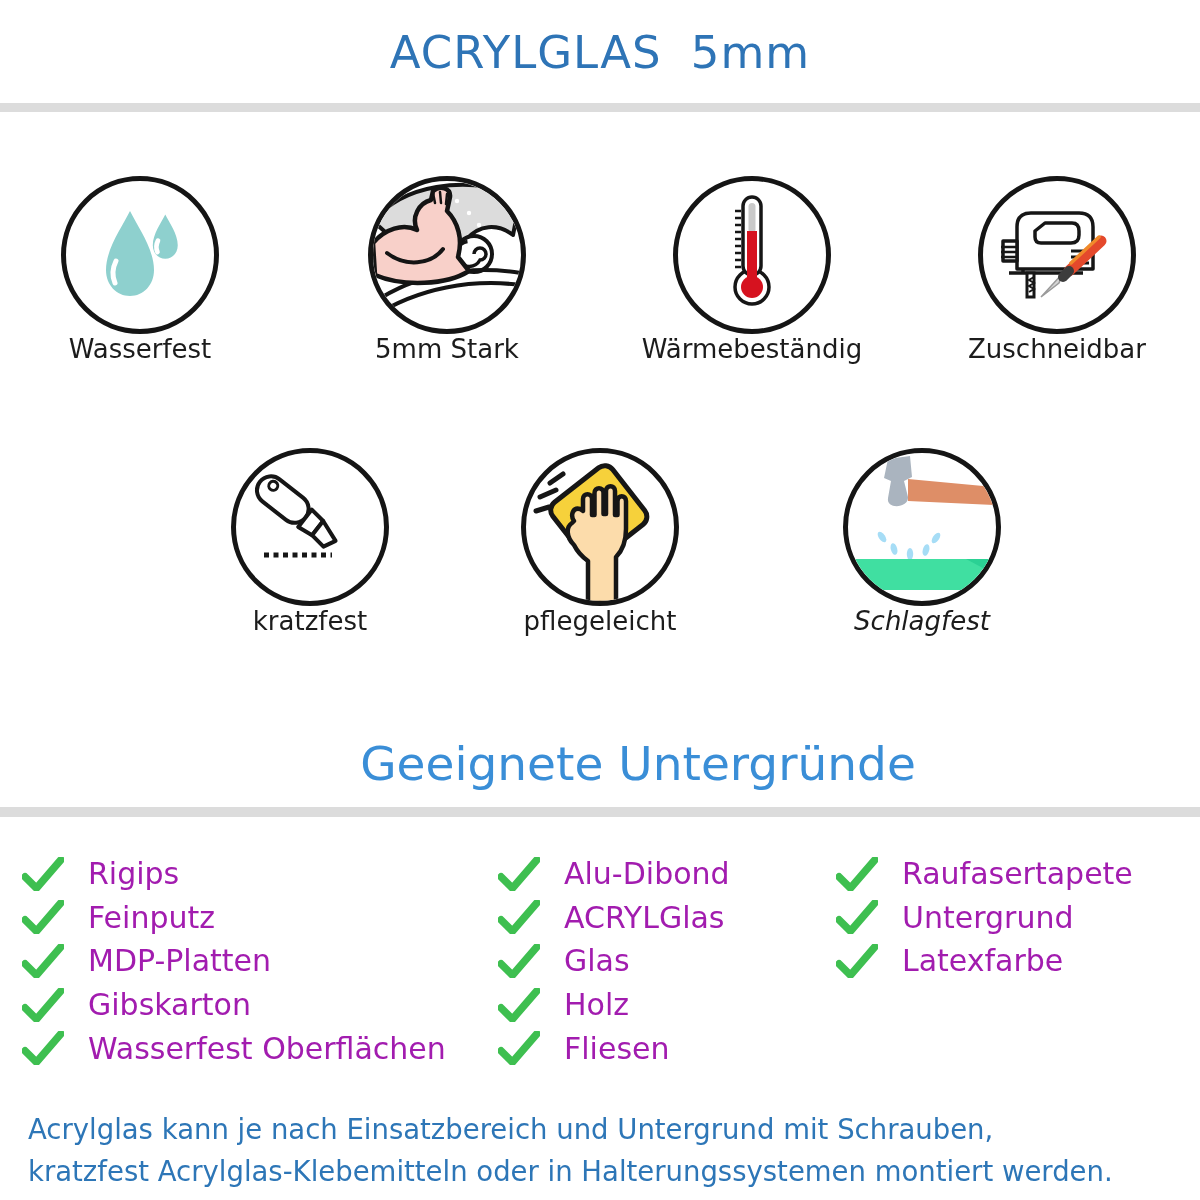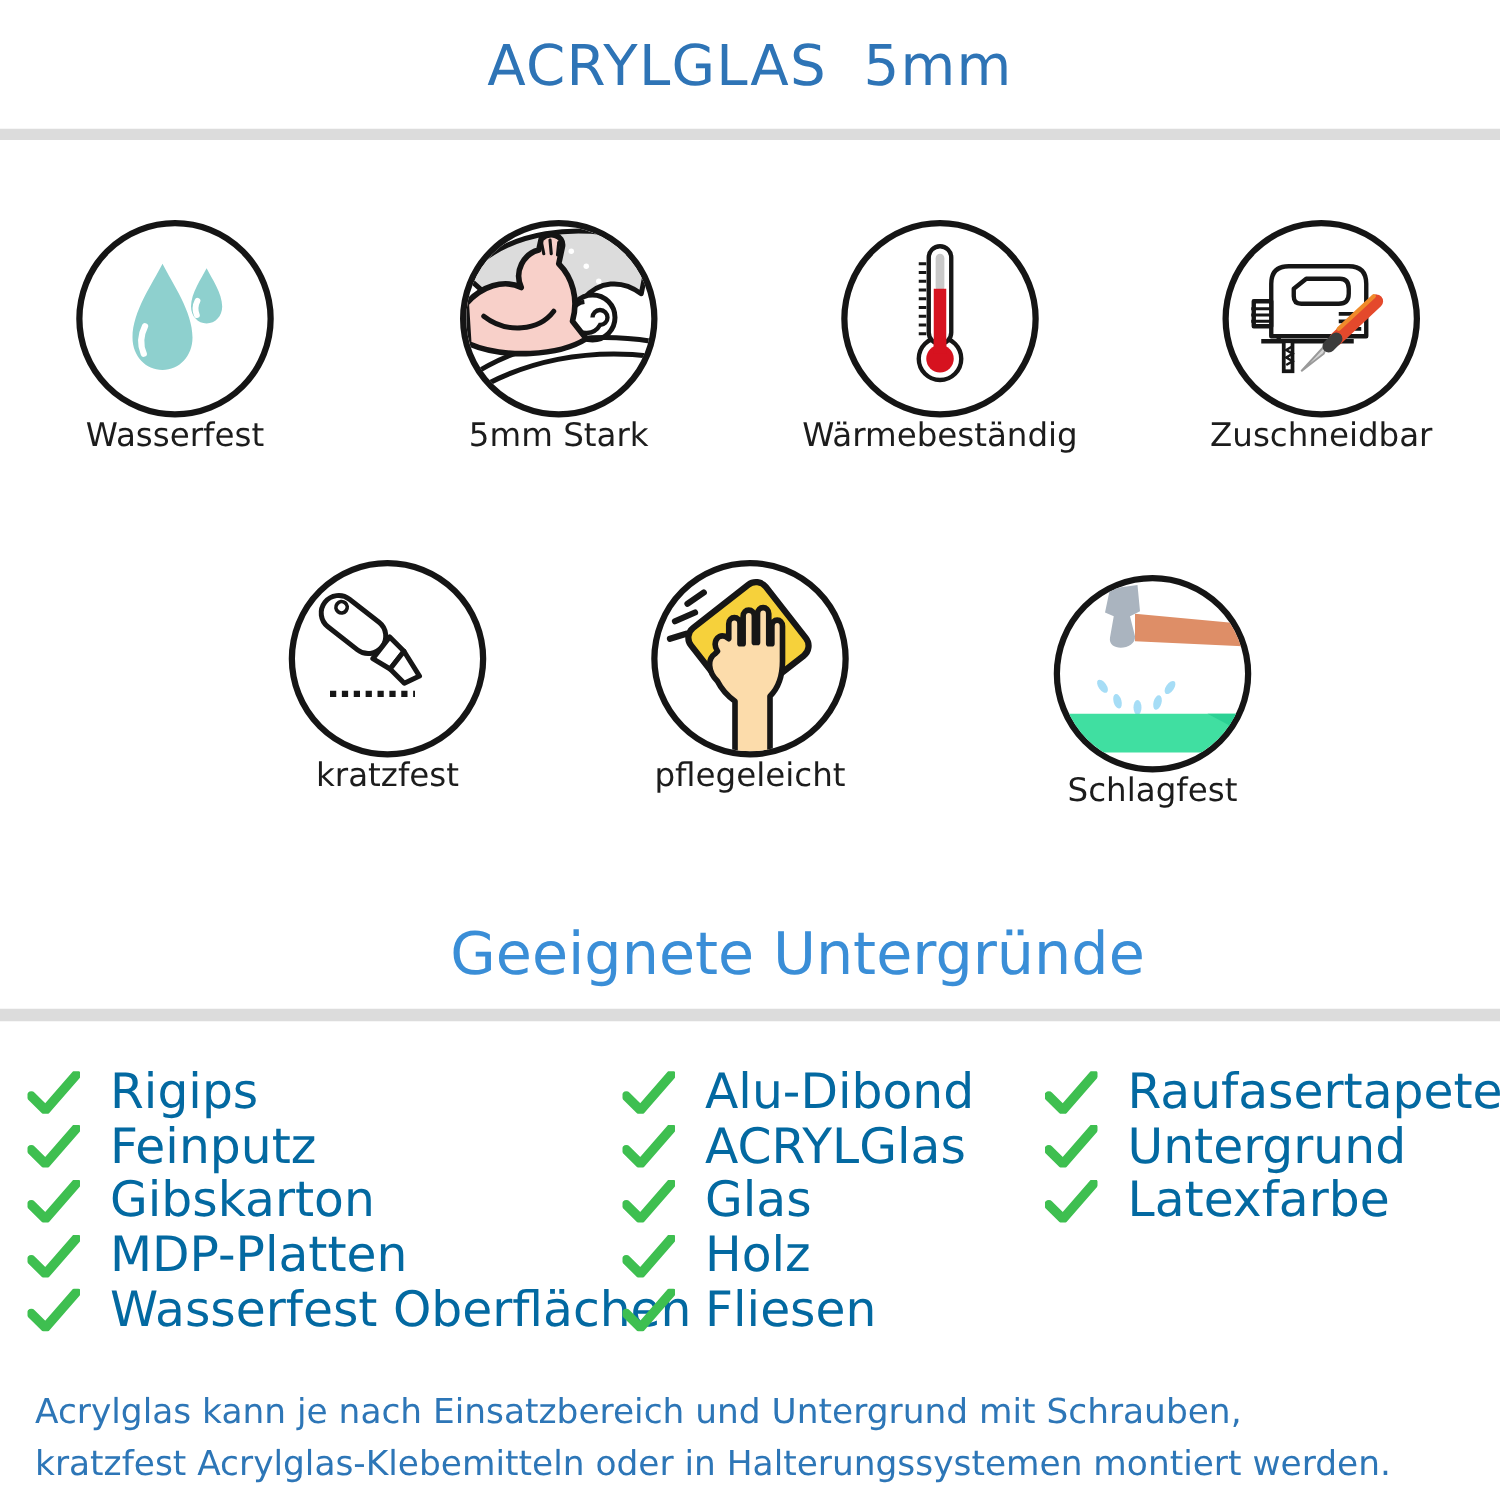--- a/index.html
+++ b/index.html
@@ -16,21 +16,21 @@
   .icon-circle svg{display:block;width:148px;height:148px;}
   .feature-label{margin-top:0;font-size:26px;color:#1c1c1c;}
   .sub-heading{position:absolute;top:736px;left:0;width:1180px;text-align:center;
           font-size:47px;color:#3a8ed7;padding-left:48px;}
   .sub-col{position:absolute;top:852px;}
   .sub-col-1{left:22px;}
   .sub-col-2{left:498px;text-align:right;}
   .sub-col-3{left:836px;}
   .sub-item{display:flex;align-items:center;height:43.6px;}
   .sub-item .check{width:42px;height:34px;margin-right:24px;flex:0 0 auto;}
-  .sub-item span{font-size:39px;color:#0369a1;white-space:nowrap;}
+  .sub-item span{font-size:30px;color:#a21caf;white-space:nowrap;}
   .footer-note{position:absolute;left:28px;top:1108px;width:1160px;
           font-size:27.5px;line-height:42px;color:#2d76b7;}
 </style>
 </head>
 <body>
 
 <div class="canvas">
 
   <div class="page-title">ACRYLGLAS 5mm</div>
   <div class="divider divider-1"></div>
@@ -126,21 +126,21 @@
         <path d="M14 44 l16 -7 M10 58 l13 -4 M24 30 l13 -9" stroke="#161616" stroke-width="5" stroke-linecap="round"></path>
         <g transform="rotate(-38 74 62)">
           <rect x="36" y="24" width="76" height="72" rx="10" fill="#f6d13b" stroke="#161616" stroke-width="5"></rect>
         </g>
         <path d="M48 92 C 40 84 40 74 46 70 L 48 68 C 44 62 47 54 54 56 L 57 58 L 57 46 C 57 39.5 66 39.5 66 46 L 66 62 L 68.5 62 L 68.5 40 C 68.5 33.5 77.5 33.5 77.5 40 L 77.5 61 L 80 61 L 80 38 C 80 31.5 89 31.5 89 38 L 89 62 L 91.5 62 L 91.5 48 C 91.5 41.5 100 41.5 100 48 L 100 76 C 100 90 96 98 90 104 L 90 150 L 62 150 L 62 108 C 55 103 51 98 48 92 Z" fill="#fcdcab" stroke="#161616" stroke-width="4.5" stroke-linejoin="round"></path>
       </svg>
     </div>
     <div class="feature-label">pflegeleicht</div>
   </div>
 
-  <div class="feature" style="left:792px;top:460px;">
+  <div class="feature" style="left:792px;top:448px;font-style:italic;">
     <div class="icon-circle">
       <svg viewBox="0 0 148 148">
         <polygon points="60,26 146,34 146,52 60,48" fill="#de8e67"></polygon>
         <path d="M40 6 L62 3 L64 24 L56 28 L60 44 C 61 55 38 57 40 45 L 43 28 L36 25 Z" fill="#aab4bf"></path>
         <g fill="#a6ddf6">
           <ellipse cx="34" cy="84" rx="3.2" ry="6" transform="rotate(-35 34 84)"></ellipse>
           <ellipse cx="46" cy="96" rx="3.2" ry="6" transform="rotate(-15 46 96)"></ellipse>
           <ellipse cx="62" cy="101" rx="3.2" ry="6"></ellipse>
           <ellipse cx="78" cy="97" rx="3.2" ry="6" transform="rotate(15 78 97)"></ellipse>
           <ellipse cx="88" cy="85" rx="3.2" ry="6" transform="rotate(35 88 85)"></ellipse>
@@ -165,27 +165,27 @@
       <div class="sub-item">
         <svg class="check" viewBox="0 0 44 36">
           <path d="M3 21 L15 33 L41 3" fill="none" stroke="#3ebf50" stroke-width="8" stroke-linecap="round" stroke-linejoin="round"></path>
         </svg>
         <span>Feinputz</span>
       </div>
       <div class="sub-item">
         <svg class="check" viewBox="0 0 44 36">
           <path d="M3 21 L15 33 L41 3" fill="none" stroke="#3ebf50" stroke-width="8" stroke-linecap="round" stroke-linejoin="round"></path>
         </svg>
+        <span>MDP-Platten</span>
+      </div>
+      <div class="sub-item">
+        <svg class="check" viewBox="0 0 44 36">
+          <path d="M3 21 L15 33 L41 3" fill="none" stroke="#3ebf50" stroke-width="8" stroke-linecap="round" stroke-linejoin="round"></path>
+        </svg>
         <span>Gibskarton</span>
-      </div>
-      <div class="sub-item">
-        <svg class="check" viewBox="0 0 44 36">
-          <path d="M3 21 L15 33 L41 3" fill="none" stroke="#3ebf50" stroke-width="8" stroke-linecap="round" stroke-linejoin="round"></path>
-        </svg>
-        <span>MDP-Platten</span>
       </div>
       <div class="sub-item">
         <svg class="check" viewBox="0 0 44 36">
           <path d="M3 21 L15 33 L41 3" fill="none" stroke="#3ebf50" stroke-width="8" stroke-linecap="round" stroke-linejoin="round"></path>
         </svg>
         <span>Wasserfest Oberflächen</span>
       </div>
     </div>
   <div class="sub-col sub-col-2">
       <div class="sub-item">

